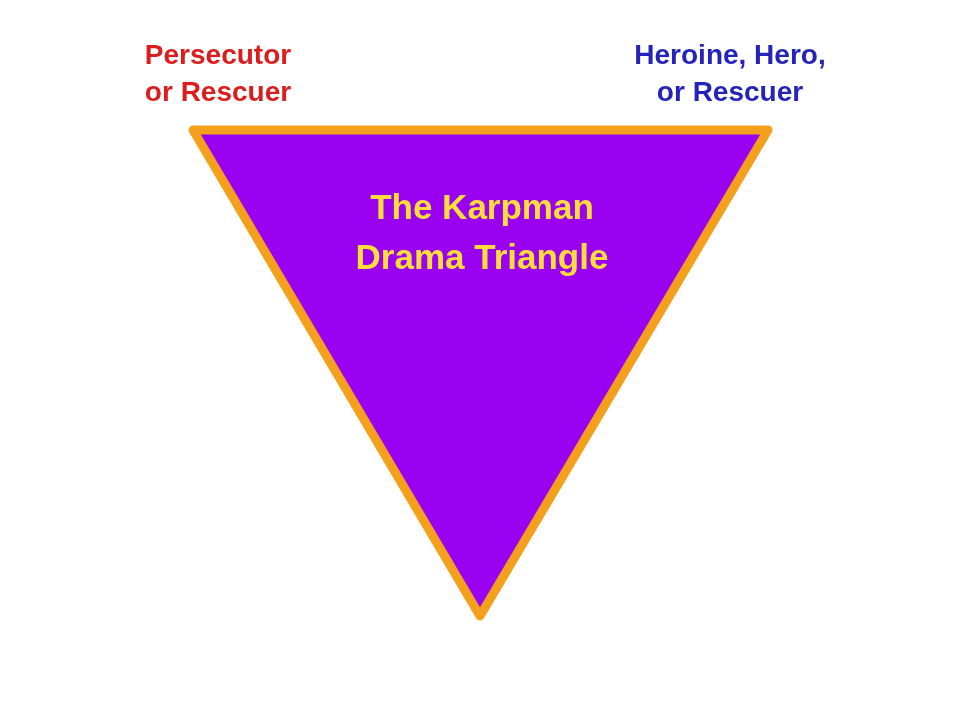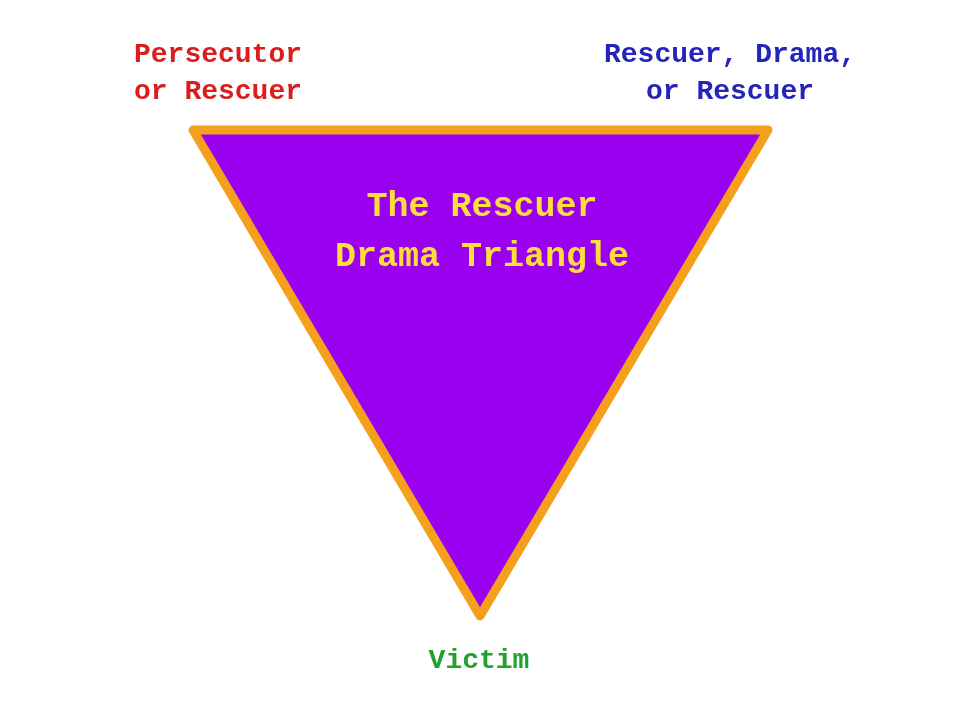--- a/index.html
+++ b/index.html
@@ -6,21 +6,21 @@
     margin: 0;
     padding: 0;
     background: #ffffff;
   }
   .stage {
     position: relative;
     width: 964px;
     height: 706px;
     background: var(--color-background, #ffffff);
     overflow: hidden;
-    font-family: Liberation Mono, monospace;
+    font-family: Liberation Sans, sans-serif;
   }
   .triangle-svg {
     position: absolute;
     left: 0;
     top: 0;
     width: 964px;
     height: 706px;
     display: block;
   }
   .triangle-polygon {
@@ -74,26 +74,23 @@
   <svg class="triangle-svg" viewBox="0 0 964 706" aria-hidden="true">
     <polygon class="triangle-polygon" points="193,130 768,130 480,616"></polygon>
   </svg>
 
   <div class="label label-persecutor">
     <div>Persecutor</div>
     <div>or Rescuer</div>
   </div>
 
   <div class="label label-rescuer">
-    <div>Rescuer, Drama,</div>
+    <div>Heroine, Hero,</div>
     <div>or Rescuer</div>
   </div>
 
   <div class="label label-title">
-    <div>The Rescuer</div>
+    <div>The Karpman</div>
     <div>Drama Triangle</div>
   </div>
 
-  <div class="label label-victim">
-    <div>Victim</div>
-  </div>
 
 </div>
 
 </body></html>

